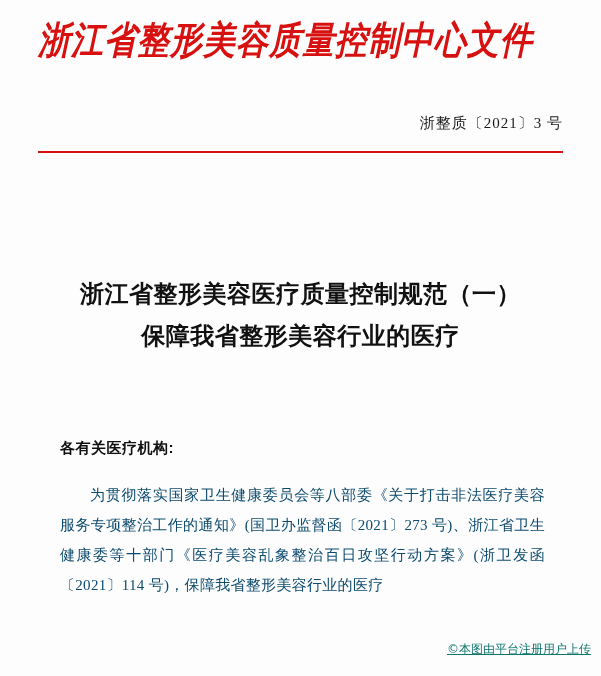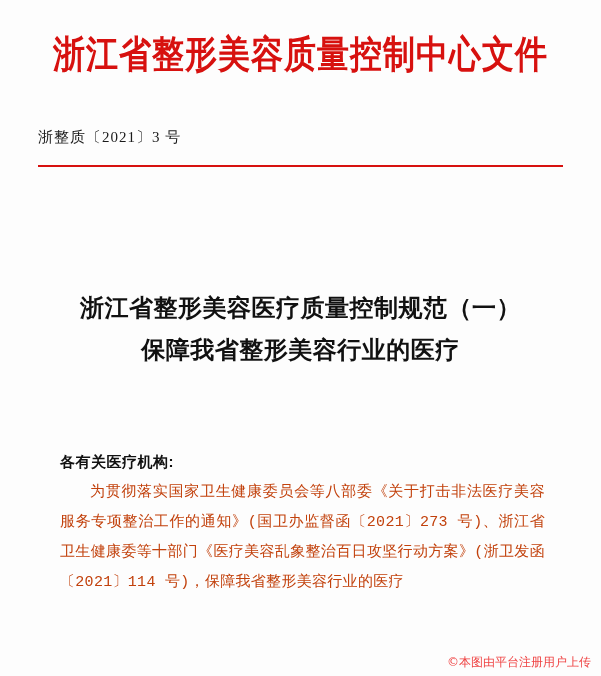--- a/index.html
+++ b/index.html
@@ -18,38 +18,39 @@
     position: relative;
     width: 601px;
     height: 676px;
     background: #fdfdfd;
     box-sizing: border-box;
     padding: 0 38px;
   }
 
   
   .masthead {
-    text-align: center;
-    padding-top: 30px;
+    text-align: left;
+    padding-top: 16px;
+    font-style: italic;
   }
   .masthead-title {
     color: #d7110f;
     font-family: "DejaVu Serif", "Liberation Serif", serif;
     font-weight: bold;
     font-size: 32px;
     letter-spacing: 1px;
     line-height: 1.25;
     white-space: nowrap;
     transform: scaleY(1.18);
     transform-origin: center top;
   }
 
   
   .doc-number {
-    text-align: left;
+    text-align: right;
     margin-top: 58px;
     font-size: 15px;
     color: #1a1a1a;
     letter-spacing: 1px;
     font-family: "Liberation Serif", "DejaVu Serif", serif;
   }
 
   
   .red-rule {
     margin-top: 18px;
@@ -79,44 +80,45 @@
     font-size: 15px;
     color: #111111;
     font-weight: bold;
     letter-spacing: 0.5px;
     padding-left: 22px;
     font-family: Liberation Sans, sans-serif;
   }
 
   
   .body-text {
-    margin-top: 6px;
+    margin-top: 22px;
     padding-left: 22px;
     padding-right: 18px;
     font-size: 15px;
     line-height: 2.0;
-    color: #c2410c;
+    color: #0c4a6e;
     text-align: justify;
     letter-spacing: 0.3px;
-    font-family: Liberation Mono, monospace;
+    font-family: Liberation Serif, serif;
   }
   .body-text p {
     margin: 0;
     text-indent: 2em;
   }
 
   
   .watermark {
     position: absolute;
     right: 10px;
-    bottom: 5px;
+    bottom: 18px;
     font-size: 12px;
-    color: #ef4444;
+    color: #0f766e;
     font-family: "DejaVu Sans", "Liberation Sans", sans-serif;
     white-space: nowrap;
+    text-decoration: underline;
   }
   .watermark .wm-mark {
     font-size: 12px;
   }
 </style>
 </head>
 <body>
 
 <div class="page">
 

